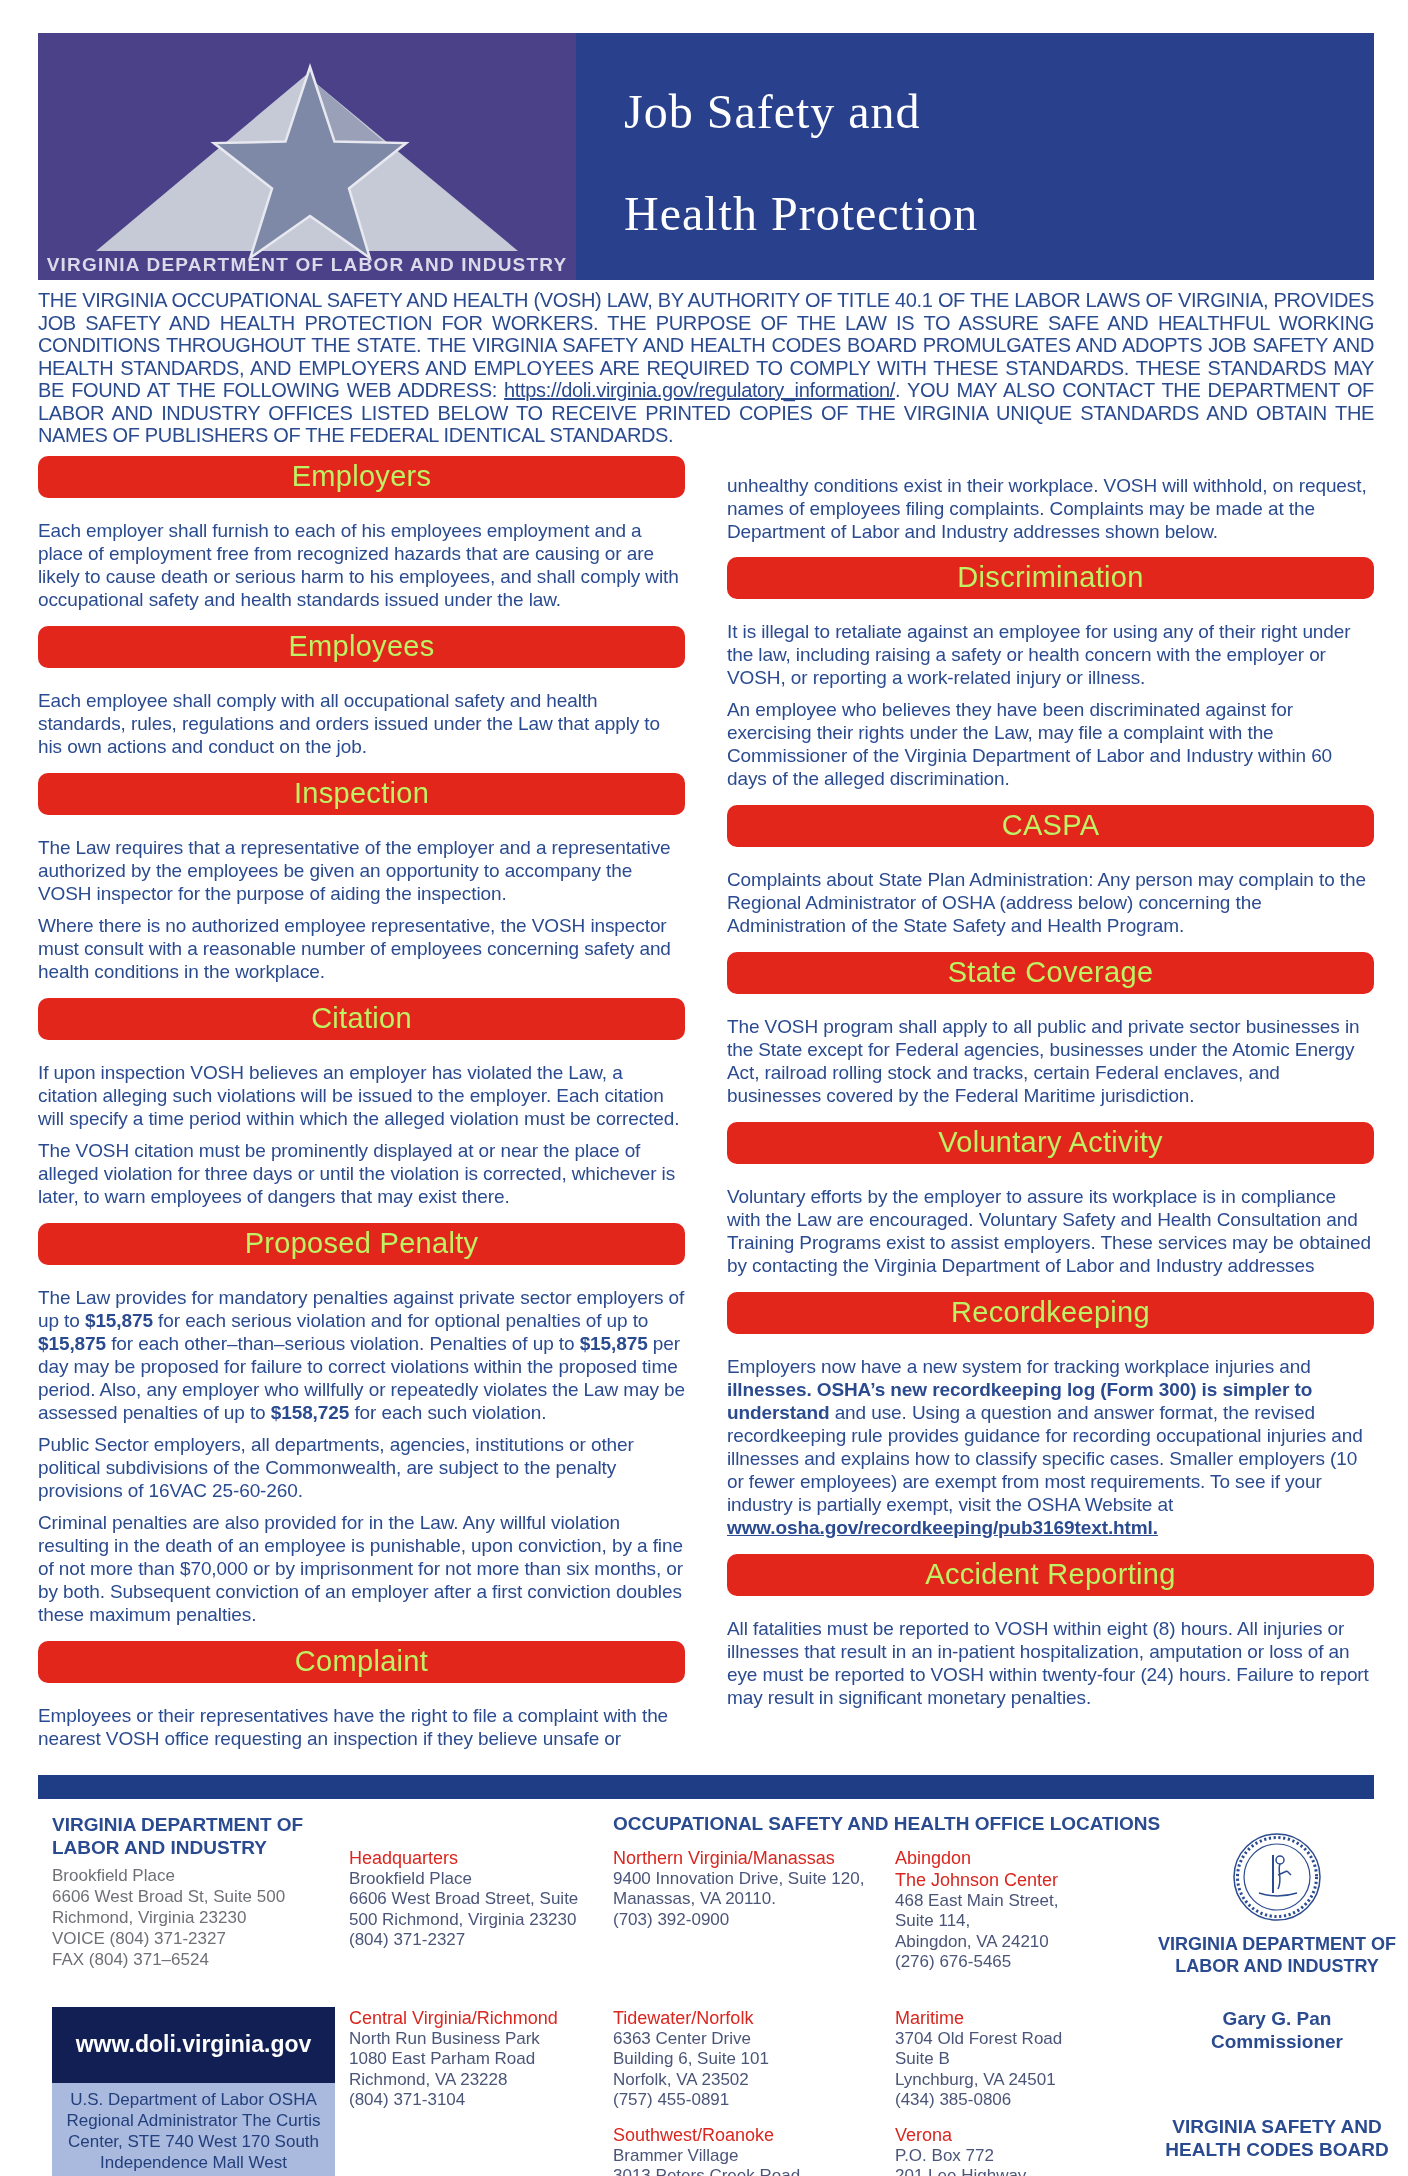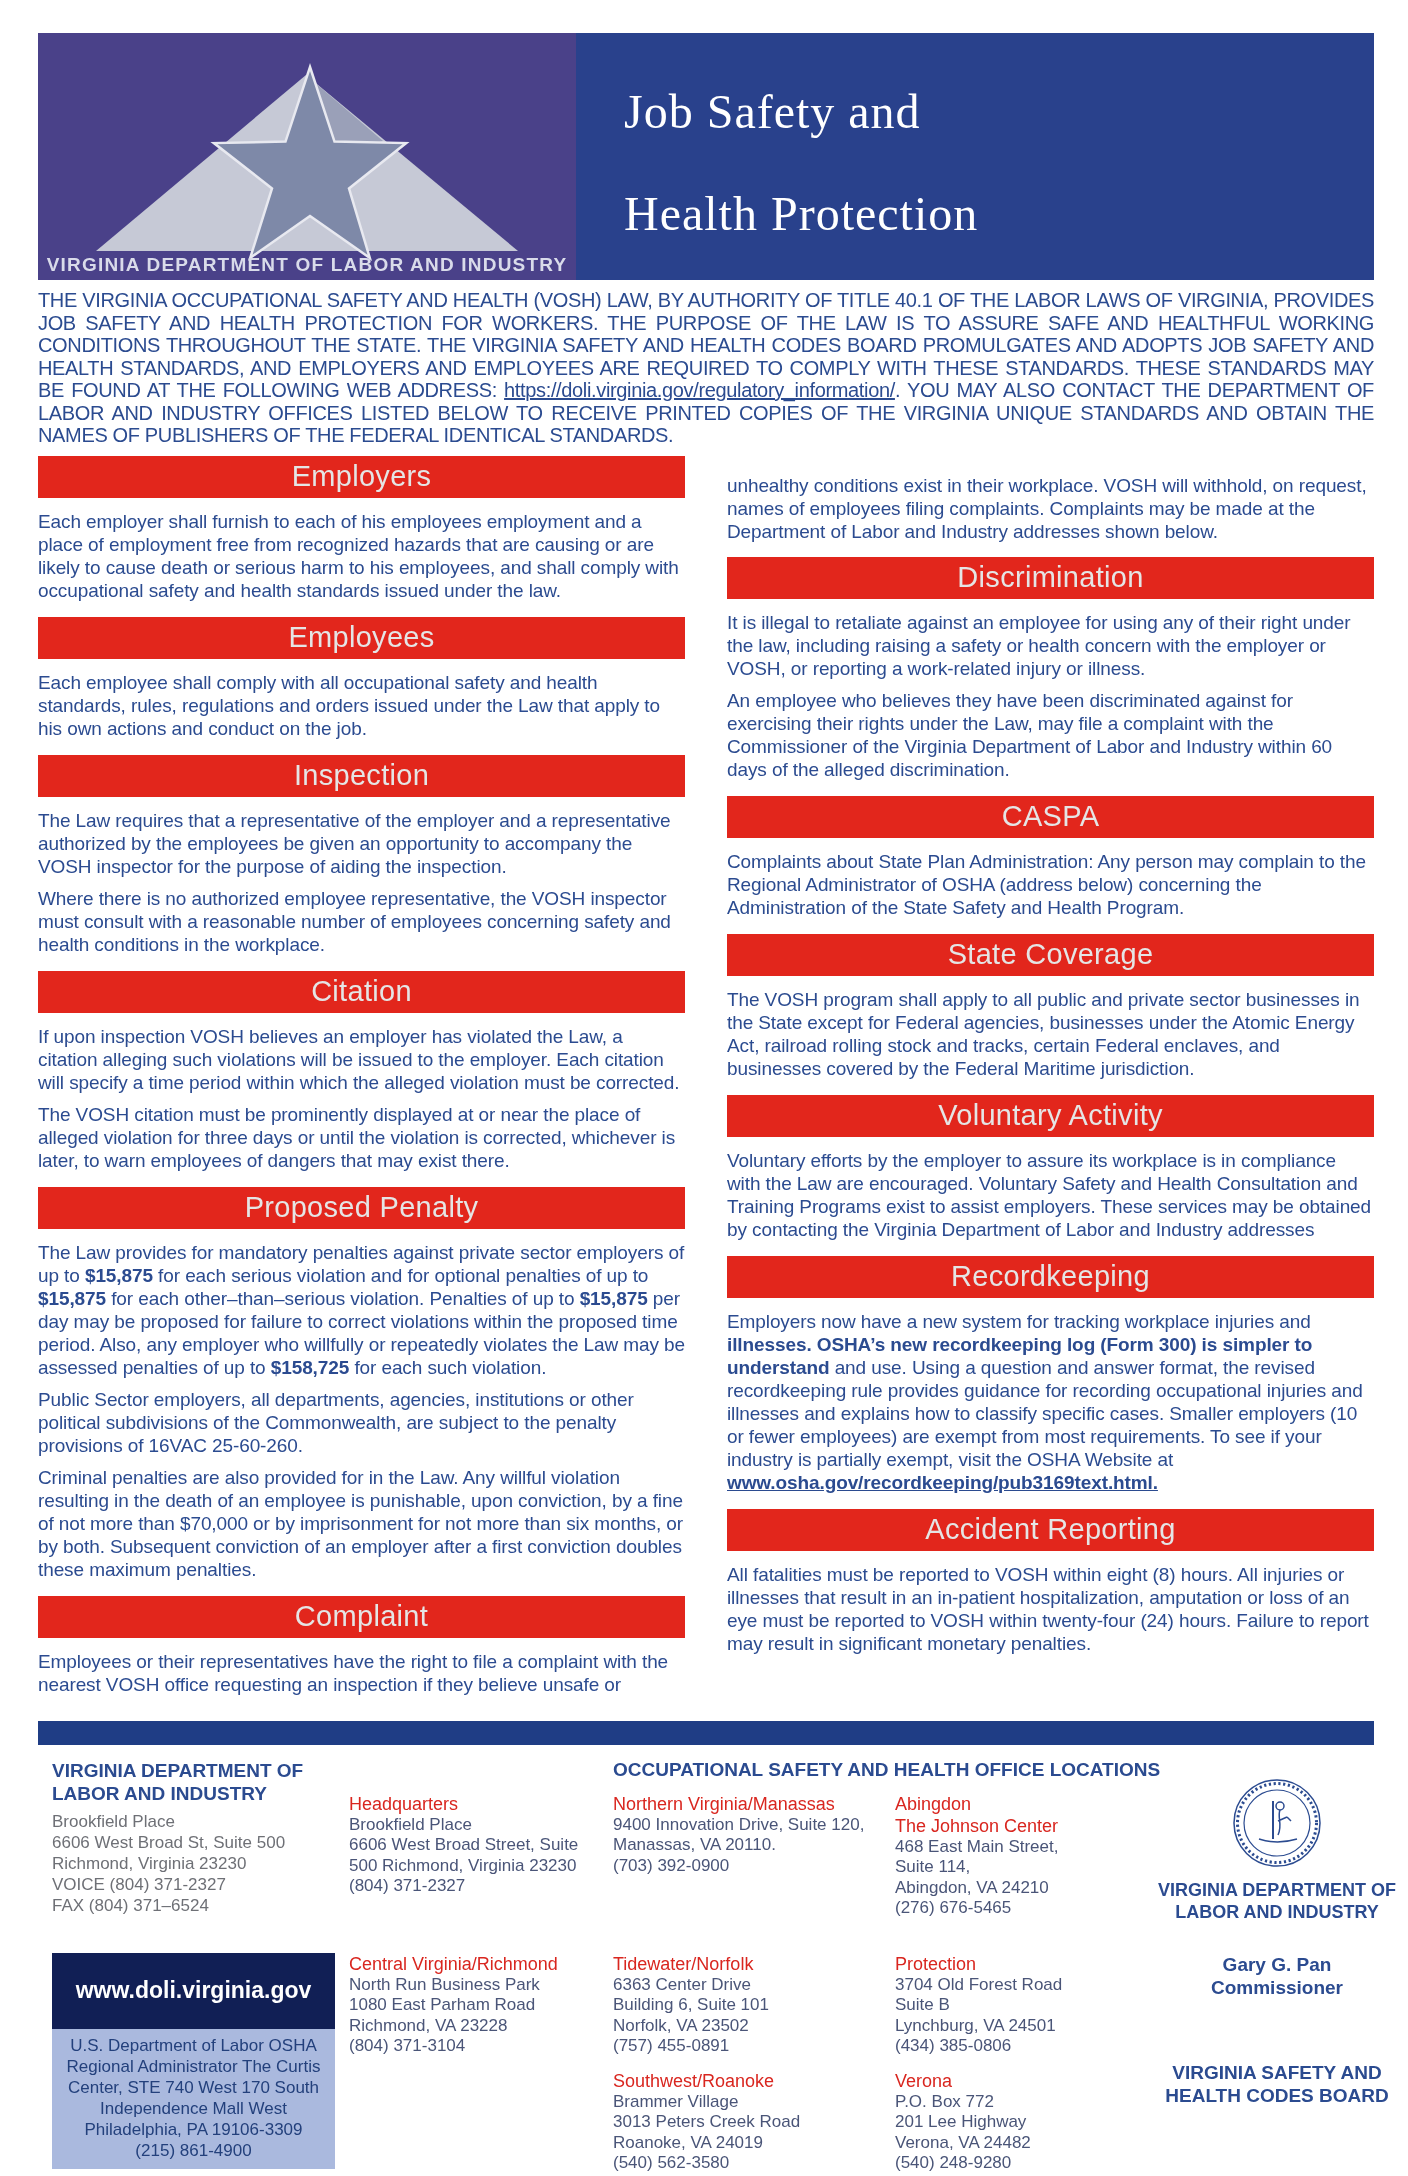--- a/index.html
+++ b/index.html
@@ -19,22 +19,22 @@
   .title-wrap{flex:1;color:#ffffff;font-family:"Liberation Serif",serif;
     padding-left:48px;padding-top:28px;font-size:48px;line-height:102px;letter-spacing:1px;white-space:nowrap;}
   
   .intro{margin:9px 0 0;color:var(--body_blue);font-size:20px;line-height:22.5px;
     text-align:justify;letter-spacing:-0.35px;}
   .u{text-decoration:underline;}
   .b{font-weight:bold;}
   
   .cols{display:grid;grid-template-columns:1fr 1fr;column-gap:42px;margin-top:9px;}
   .section{margin-bottom:15px;}
-  .bar{height:42px;background:var(--red);color:#e5e5e5;display:flex;align-items:center;
-    justify-content:center;font-size:29px;letter-spacing:.3px;margin-bottom:12px;}
+  .bar{height:42px;background:var(--red);color:#bef264;display:flex;align-items:center;
+    justify-content:center;font-size:29px;letter-spacing:.3px;margin-bottom:21px;border-radius:10px;}
   .body-p{margin:0 0 9px;color:var(--body_blue);font-size:19px;line-height:23px;letter-spacing:-0.1px;}
   .body-p:last-child{margin-bottom:0;}
   .cont{margin-top:18px;}
   .breaklink{overflow-wrap:anywhere;}
   
   .divider{height:24px;background:var(--divider_blue);margin-top:10px;}
   .f-grid{display:grid;grid-template-columns:283px 250px 268px 238px 1fr;column-gap:14px;
     row-gap:8px;margin-top:14px;padding-left:14px;}
   .f-dept{grid-column:1;grid-row:1 / span 2;}
   .f-dept-title{font-weight:bold;color:var(--body_blue);font-size:19px;line-height:23px;}
@@ -261,21 +261,21 @@
             <div>Brammer Village</div>
             <div>3013 Peters Creek Road</div>
             <div>Roanoke, VA 24019</div>
             <div>(540) 562-3580</div>
           </div>
       </div>
     </div>
 
     <div class="f-c4 row3">
       <div class="office">
-        <div class="office-name">Protection</div>
+        <div class="office-name">Maritime</div>
         <div class="lines">
             <div>3704 Old Forest Road</div>
             <div>Suite B</div>
             <div>Lynchburg, VA 24501</div>
             <div>(434) 385-0806</div>
           </div>
       </div>
       <div class="office stack-gap">
         <div class="office-name">Verona</div>
         <div class="lines">

